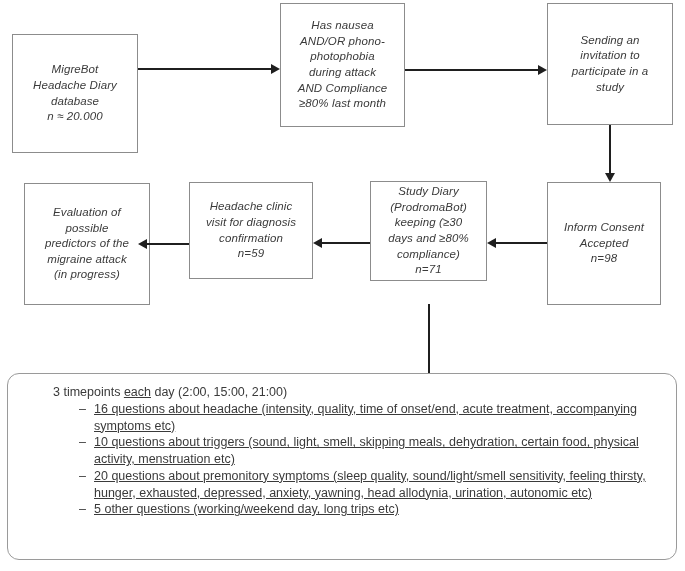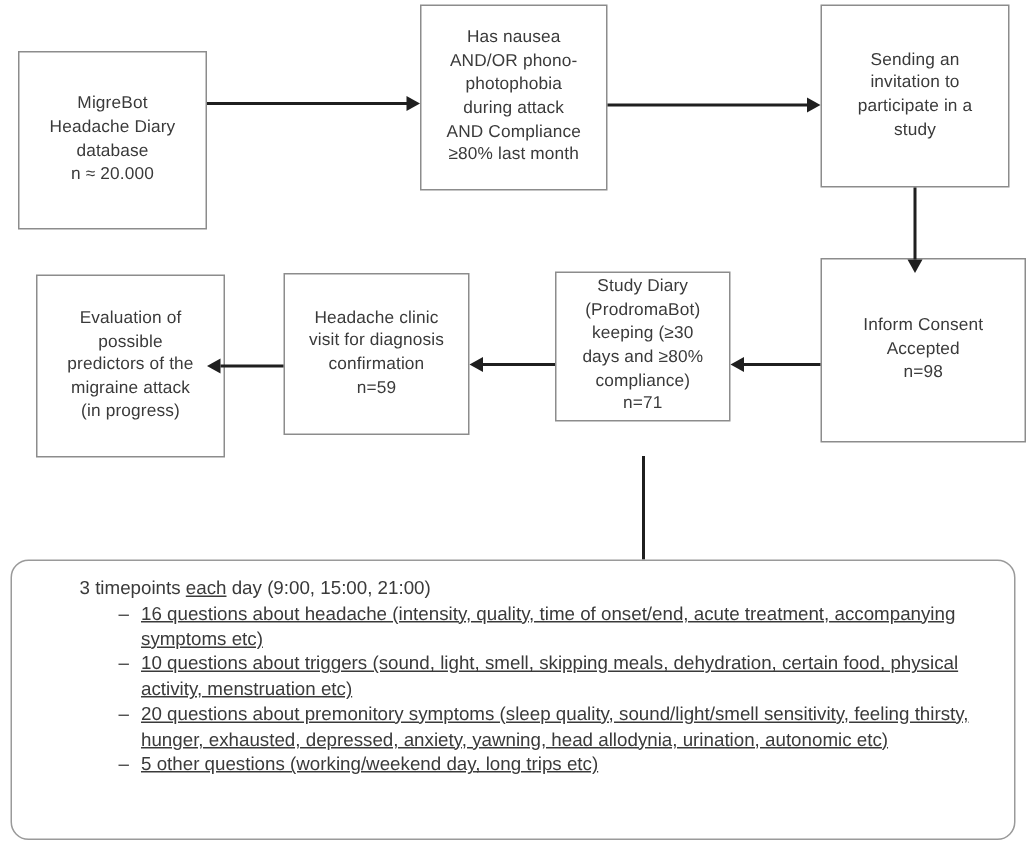--- a/index.html
+++ b/index.html
@@ -16,20 +16,21 @@
     overflow: hidden;
   }
   .fbox {
     position: absolute;
     border: 1px solid #8c8c8c;
     background: #ffffff;
     display: flex;
     align-items: center;
     justify-content: center;
     box-sizing: border-box;
+    font-style: italic;
   }
   .fbox-text {
     white-space: pre-line;
     text-align: center;
     font-size: 11.5px;
     line-height: 1.35;
     color: #3a3a3a;
     letter-spacing: 0.1px;
   }
   .hline {
@@ -117,36 +118,36 @@
 ≥80% last month</div>
   </div>
 
   <div class="fbox" style="left:547px; top:3px; width:126px; height:122px;">
     <div class="fbox-text">Sending an
 invitation to
 participate in a
 study</div>
   </div>
 
-  <div class="fbox" style="left:547px; top:172px; width:137px; height:123px;">
+  <div class="fbox" style="left:547px; top:182px; width:114px; height:123px;">
     <div class="fbox-text">Inform Consent
 Accepted
 n=98</div>
   </div>
 
   <div class="fbox" style="left:370px; top:181px; width:117px; height:100px;">
     <div class="fbox-text">Study Diary
 (ProdromaBot)
 keeping (≥30
 days and ≥80%
 compliance)
 n=71</div>
   </div>
 
-  <div class="fbox" style="left:189px; top:182px; width:124px; height:108px;">
+  <div class="fbox" style="left:189px; top:182px; width:124px; height:97px;">
     <div class="fbox-text">Headache clinic
 visit for diagnosis
 confirmation
 n=59</div>
   </div>
 
   <div class="fbox" style="left:24px; top:183px; width:126px; height:122px;">
     <div class="fbox-text">Evaluation of
 possible
 predictors of the
@@ -183,21 +184,21 @@
     <div class="head-left" style="left:138px; top:239px;"></div>
     <div class="hline" style="left:147px; top:243px; width:42px;"></div>
   </div>
 
   <div>
     <div class="vline" style="left:428px; top:304px; height:69px;"></div>
   </div>
 
   <div class="notes">
     <div>
-      <span>3 timepoints </span><span class="underlined">each</span><span> day (9:00, 15:00, 21:00)</span>
+      <span>3 timepoints </span><span class="underlined">each</span><span> day (2:00, 15:00, 21:00)</span>
     </div>
     <ul>
       <li>
         <span class="marker">–</span>
         <span class="btext">16 questions about headache (intensity, quality, time of onset/end, acute treatment, accompanying symptoms etc)</span>
       </li>
       <li>
         <span class="marker">–</span>
         <span class="btext">10 questions about triggers (sound, light, smell, skipping meals, dehydration, certain food, physical activity, menstruation etc)</span>
       </li>

